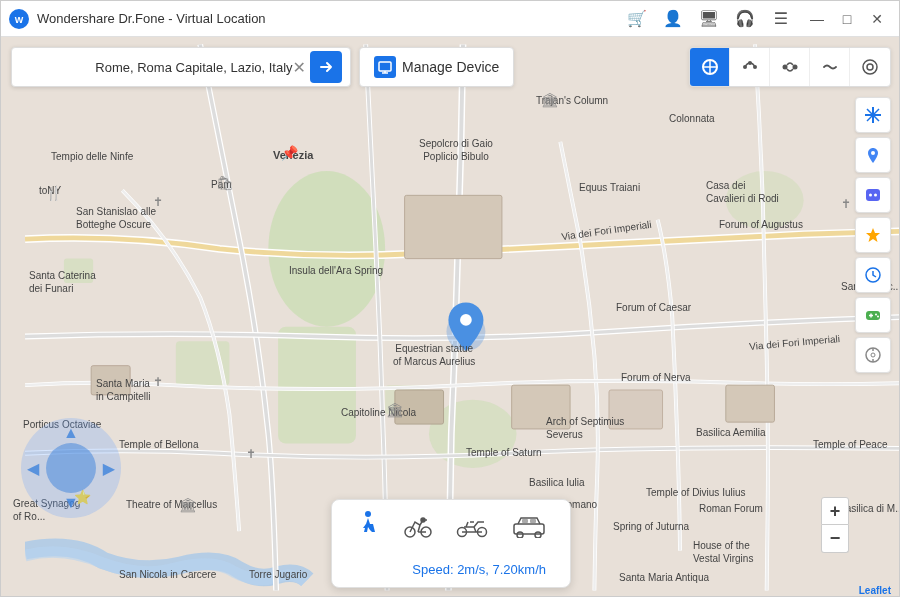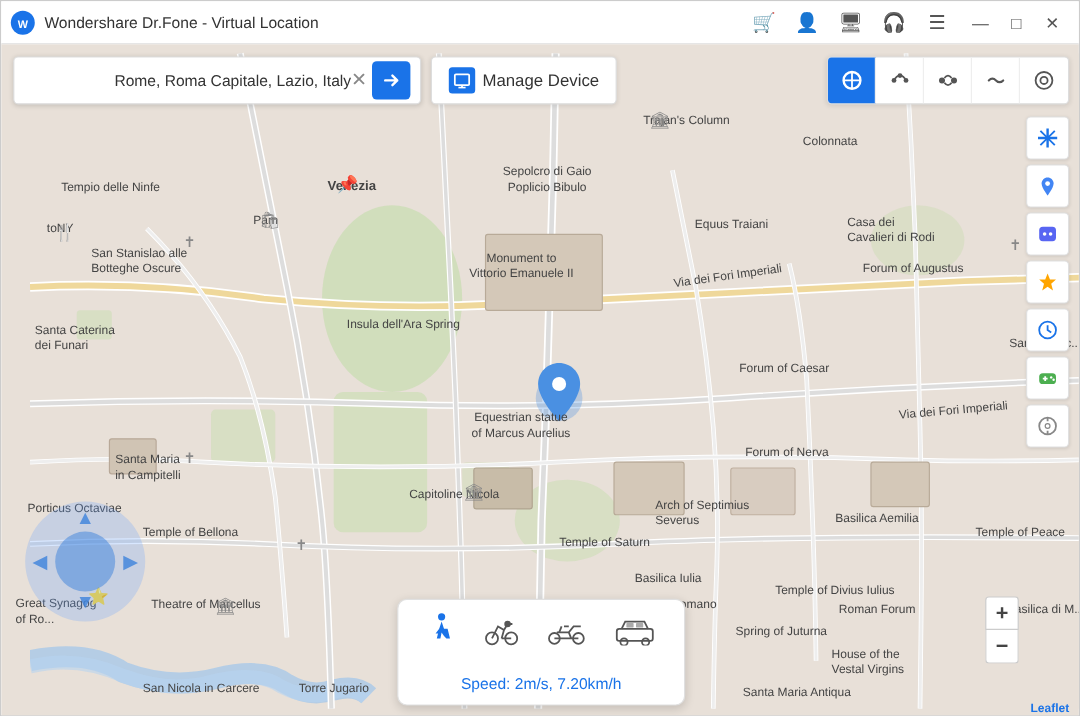--- a/index.html
+++ b/index.html
@@ -182,21 +182,21 @@
     
     #speed-bar {
       position: absolute;
       bottom: 10px;
       left: 50%;
       transform: translateX(-50%);
       background: #fff;
       border: 1px solid #e0e0e0;
       border-radius: 8px;
       padding: 10px 24px;
-      display: flex; flex-direction: column; align-items: center; gap: 20px;
+      display: flex; flex-direction: column; align-items: flex-end; gap: 20px;
       box-shadow: 0 2px 8px rgba(0,0,0,0.15);
       z-index: 10;
       min-width: 240px;
     }
     .speed-icons {
       display: flex; gap: 24px; align-items: center;
     }
     .speed-icon-item {
       display: flex; flex-direction: column; align-items: center;
       cursor: pointer;
@@ -343,21 +343,20 @@
       <span class="map-label" style="left:535px;top:58px">Trajan's Column</span>
       <span class="map-label" style="left:668px;top:76px">Colonnata</span>
       <span class="map-label bold" style="left:272px;top:112px">Venezia</span>
       <span class="map-label" style="left:418px;top:100px;text-align:center;line-height:1.3">Sepolcro di Gaio<br>Poplicio Bibulo</span>
       <span class="map-label" style="left:50px;top:114px">Tempio delle Ninfe</span>
       <span class="map-label" style="left:578px;top:145px">Equus Traiani</span>
       <span class="map-label" style="left:705px;top:142px;line-height:1.3">Casa dei<br>Cavalieri di Rodi</span>
       <span class="map-label" style="left:210px;top:142px">Pam</span>
       <span class="map-label" style="left:75px;top:168px;line-height:1.3">San Stanislao alle<br>Botteghe Oscure</span>
       <span class="map-label" style="left:38px;top:148px">toNY</span>
-      <span class="map-label" style="left:390px;top:172px;text-align:center;line-height:1.3">Monument to<br>Vittorio Emanuele II</span>
       <span class="map-label" style="left:718px;top:182px">Forum of Augustus</span>
       <span class="map-label" style="left:560px;top:188px;transform:rotate(-8deg)">Via dei Fori Imperiali</span>
       <span class="map-label" style="left:28px;top:232px;line-height:1.3">Santa Caterina<br>dei Funari</span>
       <span class="map-label" style="left:288px;top:228px">Insula dell'Ara Spring</span>
       <span class="map-label" style="left:840px;top:244px">Santi Quiric...</span>
       <span class="map-label" style="left:615px;top:265px">Forum of Caesar</span>
       <span class="map-label" style="left:392px;top:305px;text-align:center;line-height:1.3">Equestrian statue<br>of Marcus Aurelius</span>
       <span class="map-label" style="left:95px;top:340px;line-height:1.3">Santa Maria<br>in Campitelli</span>
       <span class="map-label" style="left:748px;top:300px;transform:rotate(-5deg)">Via dei Fori Imperiali</span>
       <span class="map-label" style="left:340px;top:370px">Capitoline Nicola</span>

